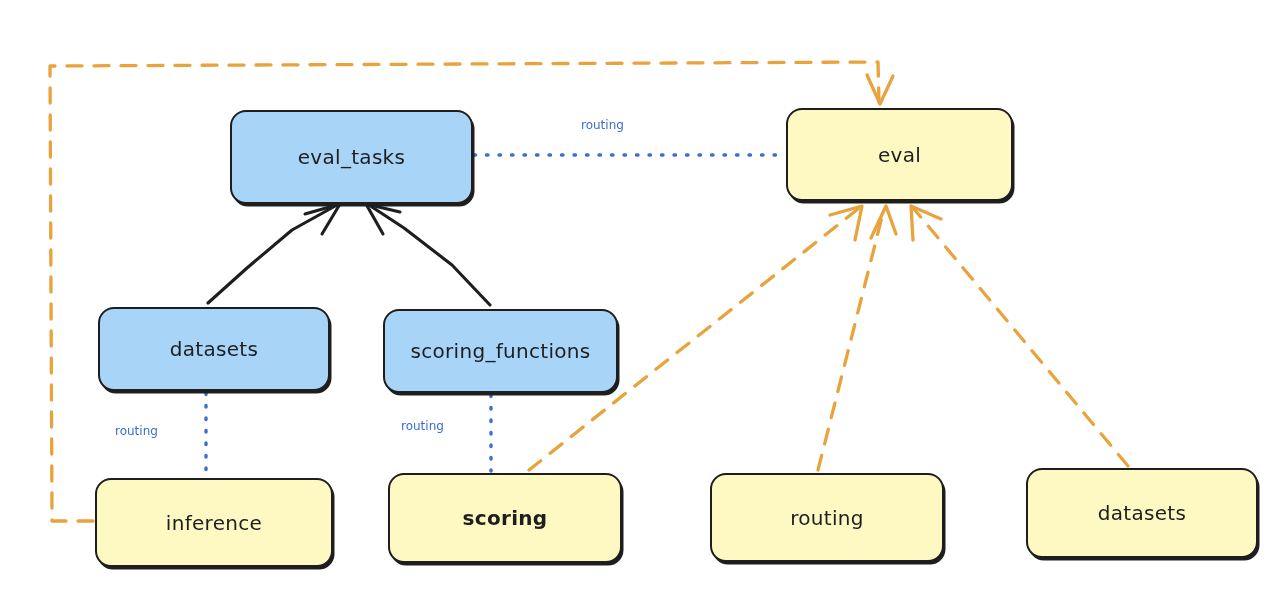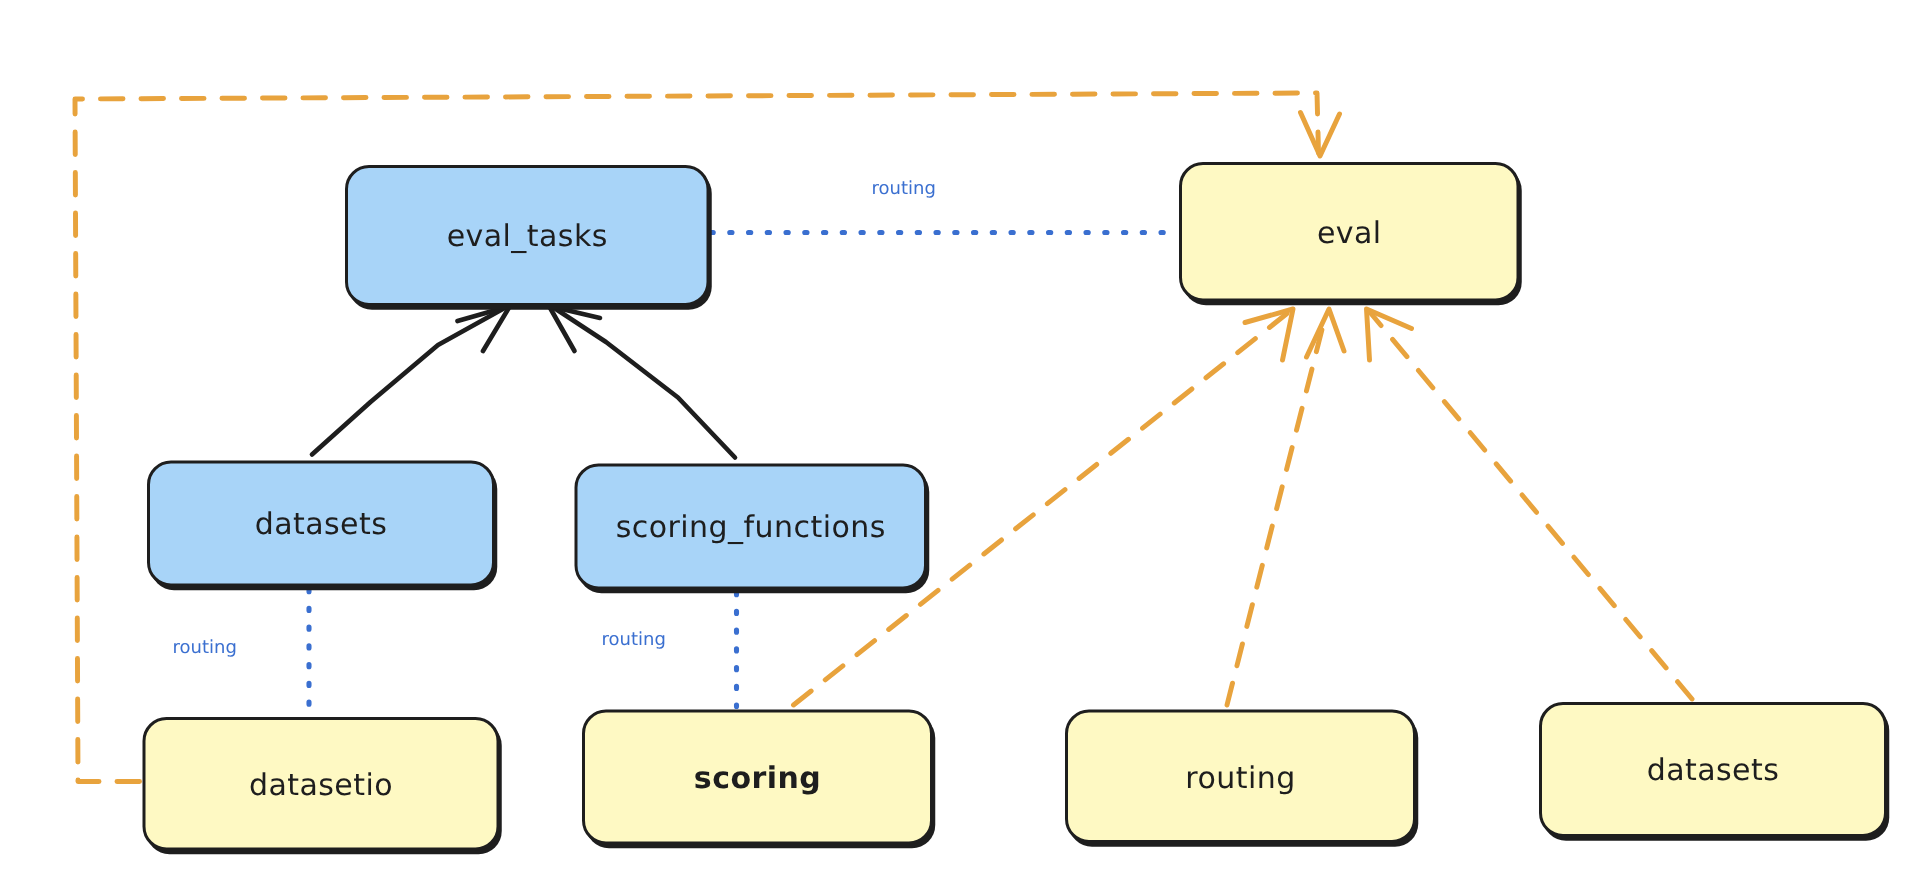--- a/index.html
+++ b/index.html
@@ -121,21 +121,21 @@
 
   <div class="node api" style="left:98px; top:307px; width:232px; height:84px;">
     <span class="node-label">datasets</span>
   </div>
 
   <div class="node api" style="left:383px; top:309px; width:235px; height:84px;">
     <span class="node-label">scoring_functions</span>
   </div>
 
   <div class="node provider" style="left:95px; top:478px; width:238px; height:89px;">
-    <span class="node-label">datasetio</span>
+    <span class="node-label">inference</span>
   </div>
 
   <div class="node provider" style="left:388px; top:473px; width:234px; height:90px;font-weight:bold;">
     <span class="node-label">scoring</span>
   </div>
 
   <div class="node provider" style="left:710px; top:473px; width:234px; height:89px;">
     <span class="node-label">routing</span>
   </div>
 

